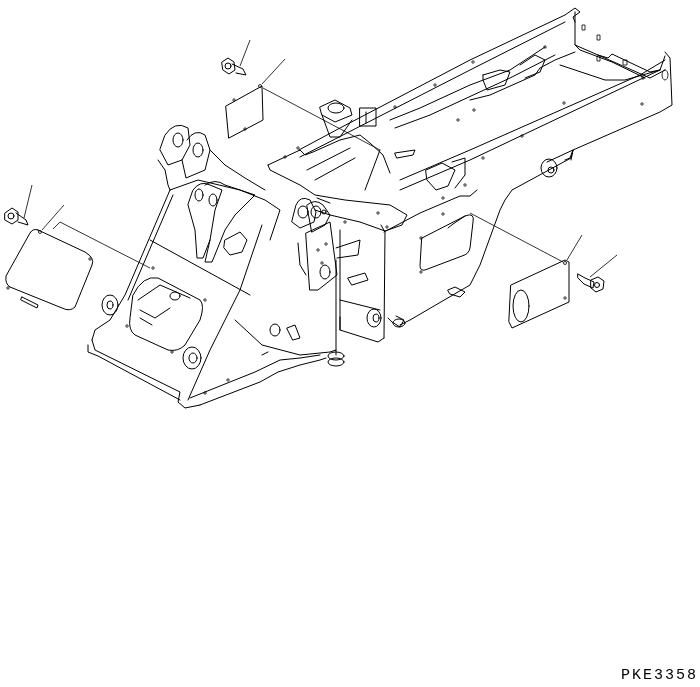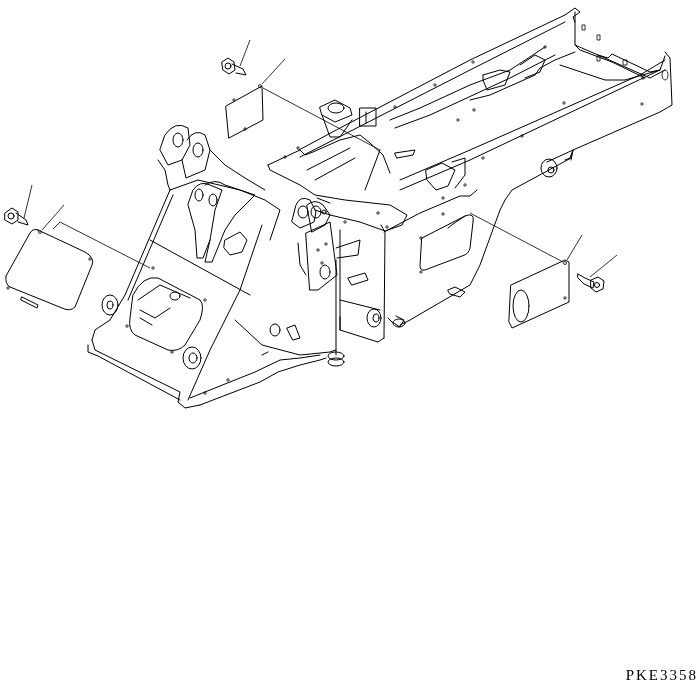--- a/index.html
+++ b/index.html
@@ -2,21 +2,21 @@
 <html><head>
   <meta charset="utf-8">
   <style>
     html, body { margin: 0; padding: 0; background: #ffffff; }
     body { width: 700px; height: 687px; position: relative; overflow: hidden; font-family: "DejaVu Sans Mono", monospace; }
     #diagram { position: absolute; left: 0; top: 0; width: 700px; height: 687px; }
     #diagram * { vector-effect: non-scaling-stroke; }
     .ln { fill: none; stroke: #000; stroke-width: 1; stroke-linejoin: round; stroke-linecap: round; }
     .thin { fill: none; stroke: #000; stroke-width: 0.8; }
     .dot { fill: none; stroke: #000; stroke-width: 0.8; }
-    .drawing-code { position: absolute; right: 2px; bottom: 3px; font-family: Liberation Serif, serif; font-size: 15px; letter-spacing: 2px; color: #000; }
+    .drawing-code { position: absolute; right: 2px; bottom: 3px; font-family: Liberation Mono, monospace; font-size: 15px; letter-spacing: 2px; color: #000; }
   </style>
 </head>
 <body>
 
 <svg id="diagram" viewBox="0 0 700 687" xmlns="http://www.w3.org/2000/svg">
 
   <g>
 
     <polyline class="ln" points="299,150 340,128 470,60 565,15 575,8 580,12 573,17 575,22"></polyline>
     <polyline class="ln" points="300,157 470,70 565,22"></polyline>

